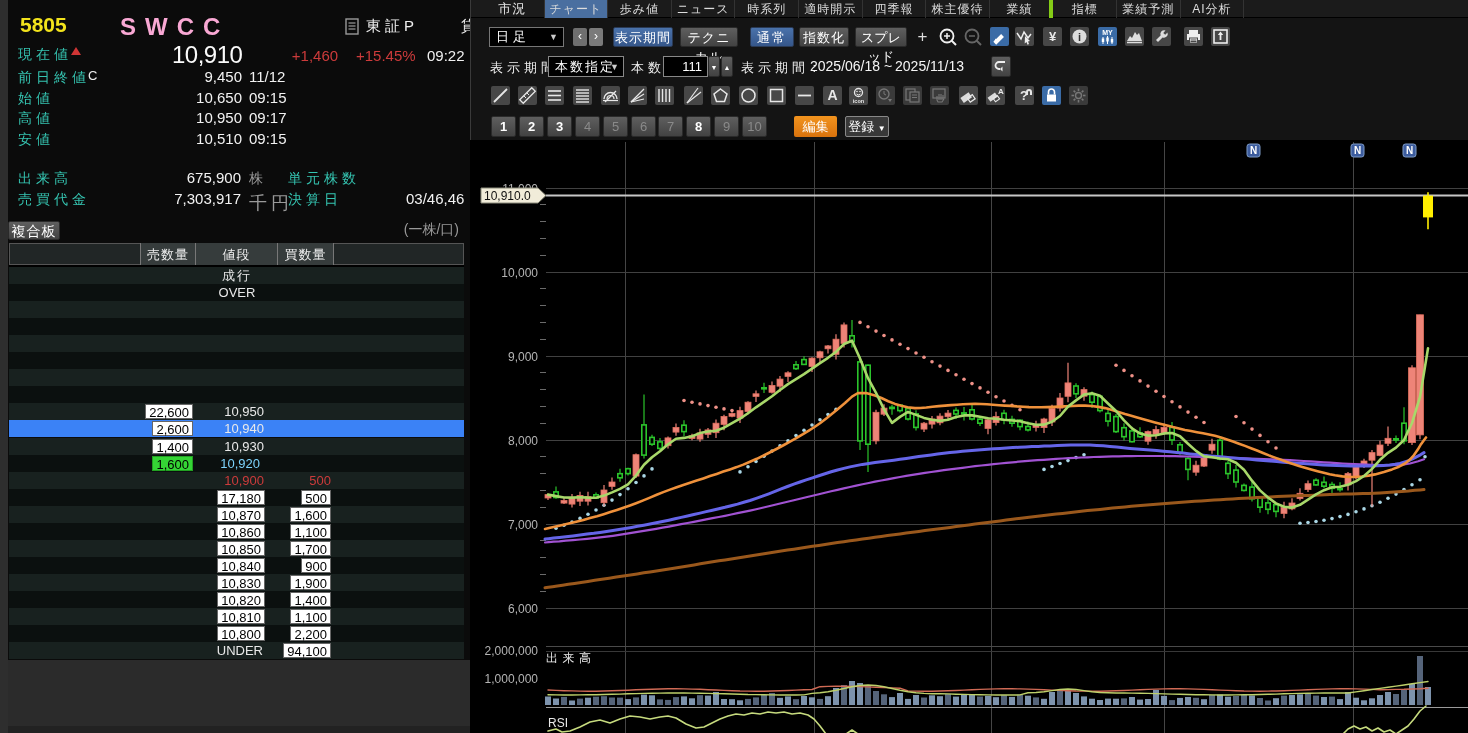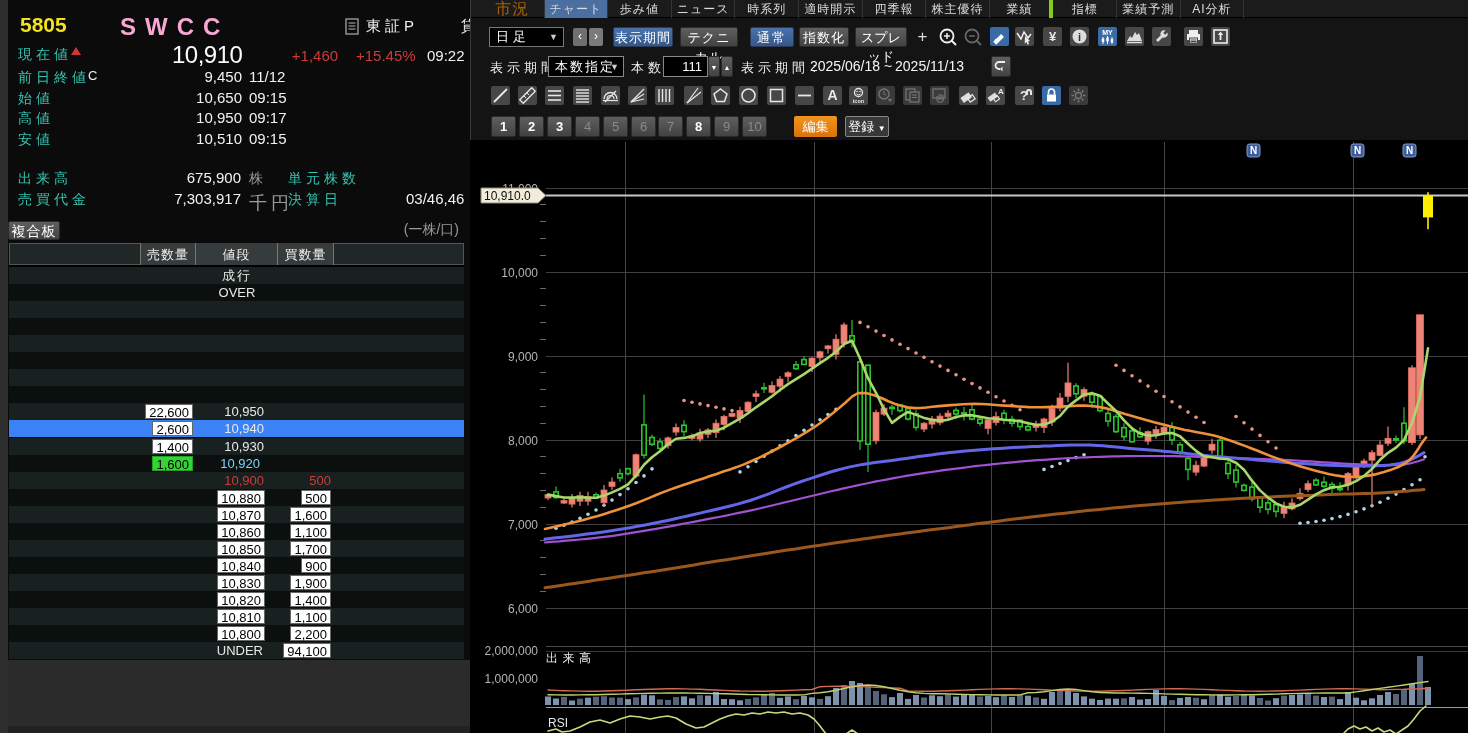--- a/index.html
+++ b/index.html
@@ -97,21 +97,21 @@
   </div>
 <div class="row" style="top:454.55px;background:#0b100f">
     <span class="cell wbox" style="right:271px;background:#35d435;border-color:#22a022">1,600</span>
     <span class="cell" style="right:204px;color:#7dd3fc">10,920</span>
   </div>
 <div class="row" style="top:471.60px;background:#18211f">
     <span class="cell" style="right:200px;color:#cc3b3b">10,900</span>
     <span class="cell" style="right:133px;color:#cc3b3b">500</span>
   </div>
 <div class="row" style="top:488.65px;background:#0b100f">
-    <span class="cell wbox" style="right:199px">10,880</span>
+    <span class="cell wbox" style="right:199px">17,180</span>
     <span class="cell wbox" style="right:133px">500</span>
   </div>
 <div class="row" style="top:505.70px;background:#18211f">
     <span class="cell wbox" style="right:199px">10,870</span>
     <span class="cell wbox" style="right:133px">1,600</span>
   </div>
 <div class="row" style="top:522.75px;background:#0b100f">
     <span class="cell wbox" style="right:199px">10,860</span>
     <span class="cell wbox" style="right:133px">1,100</span>
   </div>
@@ -138,21 +138,21 @@
 <div class="row" style="top:625.05px;background:#0b100f">
     <span class="cell wbox" style="right:199px">10,800</span>
     <span class="cell wbox" style="right:133px">2,200</span>
   </div>
 <div class="row" style="top:642.10px;background:#18211f">
     <span class="cell" style="right:201px">UNDER</span>
     <span class="cell wbox" style="right:133px">94,100</span>
   </div>
 <div class="ab" style="left:470px;top:0;width:998px;height:140px;background:#141414;border-left:1px solid #3a3a3a">
     <div class="ab" style="left:0;top:0;width:998px;height:18px;background:#1b1b1b;border-bottom:1px solid #000"></div>
-    <div class="ab" style="left:10.0px;top:0;width:63.6px;height:18px;color:#a16207;font-size:16px;text-align:center;line-height:18px;border-right:1px solid #333"><span class="j" style="letter-spacing:1px">市況</span></div>
+    <div class="ab" style="left:10.0px;top:0;width:63.6px;height:18px;color:#e5e5e5;font-size:13px;text-align:center;line-height:18px;border-right:1px solid #333"><span class="j" style="letter-spacing:1px">市況</span></div>
     <div class="ab" style="left:73.6px;top:0;width:63.6px;height:18px;background:#4a6fa0;color:#ddd;font-size:12px;text-align:center;line-height:18px;border-right:1px solid #333"><span class="j" style="letter-spacing:1px">チャート</span></div>
     <div class="ab" style="left:137.2px;top:0;width:63.6px;height:18px;color:#ddd;font-size:12px;text-align:center;line-height:18px;border-right:1px solid #333"><span class="j" style="letter-spacing:1px">歩み値</span></div>
     <div class="ab" style="left:200.8px;top:0;width:63.6px;height:18px;color:#ddd;font-size:12px;text-align:center;line-height:18px;border-right:1px solid #333"><span class="j" style="letter-spacing:1px">ニュース</span></div>
     <div class="ab" style="left:264.4px;top:0;width:63.6px;height:18px;color:#ddd;font-size:12px;text-align:center;line-height:18px;border-right:1px solid #333"><span class="j" style="letter-spacing:1px">時系列</span></div>
     <div class="ab" style="left:328.0px;top:0;width:63.6px;height:18px;color:#ddd;font-size:12px;text-align:center;line-height:18px;border-right:1px solid #333"><span class="j" style="letter-spacing:1px">適時開示</span></div>
     <div class="ab" style="left:391.6px;top:0;width:63.6px;height:18px;color:#ddd;font-size:12px;text-align:center;line-height:18px;border-right:1px solid #333"><span class="j" style="letter-spacing:1px">四季報</span></div>
     <div class="ab" style="left:455.2px;top:0;width:63.6px;height:18px;color:#ddd;font-size:12px;text-align:center;line-height:18px;border-right:1px solid #333"><span class="j" style="letter-spacing:1px">株主優待</span></div>
     <div class="ab" style="left:518.8px;top:0;width:63.6px;height:18px;color:#ddd;font-size:12px;text-align:center;line-height:18px;border-right:4px solid #84cc16"><span class="j" style="letter-spacing:1px">業績</span></div>
     <div class="ab" style="left:582.4px;top:0;width:63.6px;height:18px;color:#ddd;font-size:12px;text-align:center;line-height:18px;border-right:1px solid #333"><span class="j" style="letter-spacing:1px">指標</span></div>
     <div class="ab" style="left:646.0px;top:0;width:63.6px;height:18px;color:#ddd;font-size:12px;text-align:center;line-height:18px;border-right:1px solid #333"><span class="j" style="letter-spacing:1px">業績予測</span></div>

